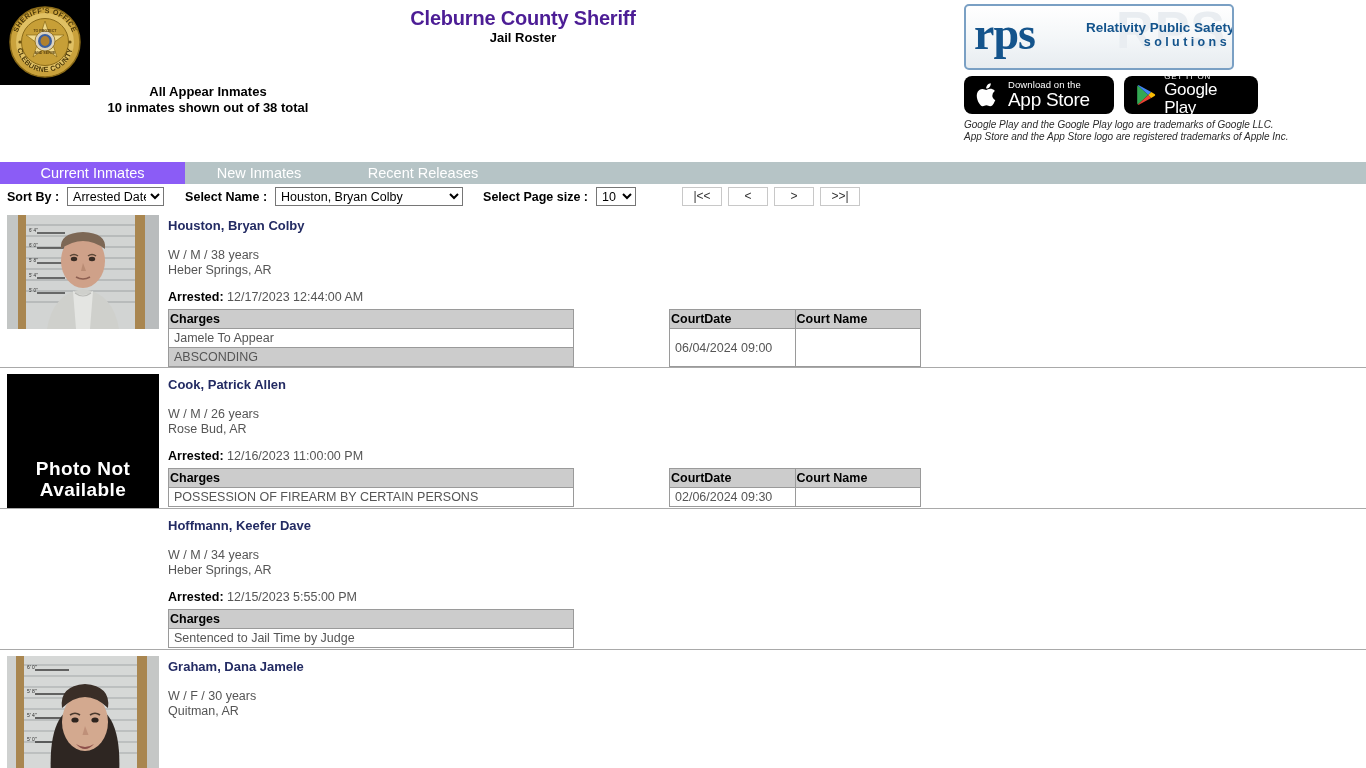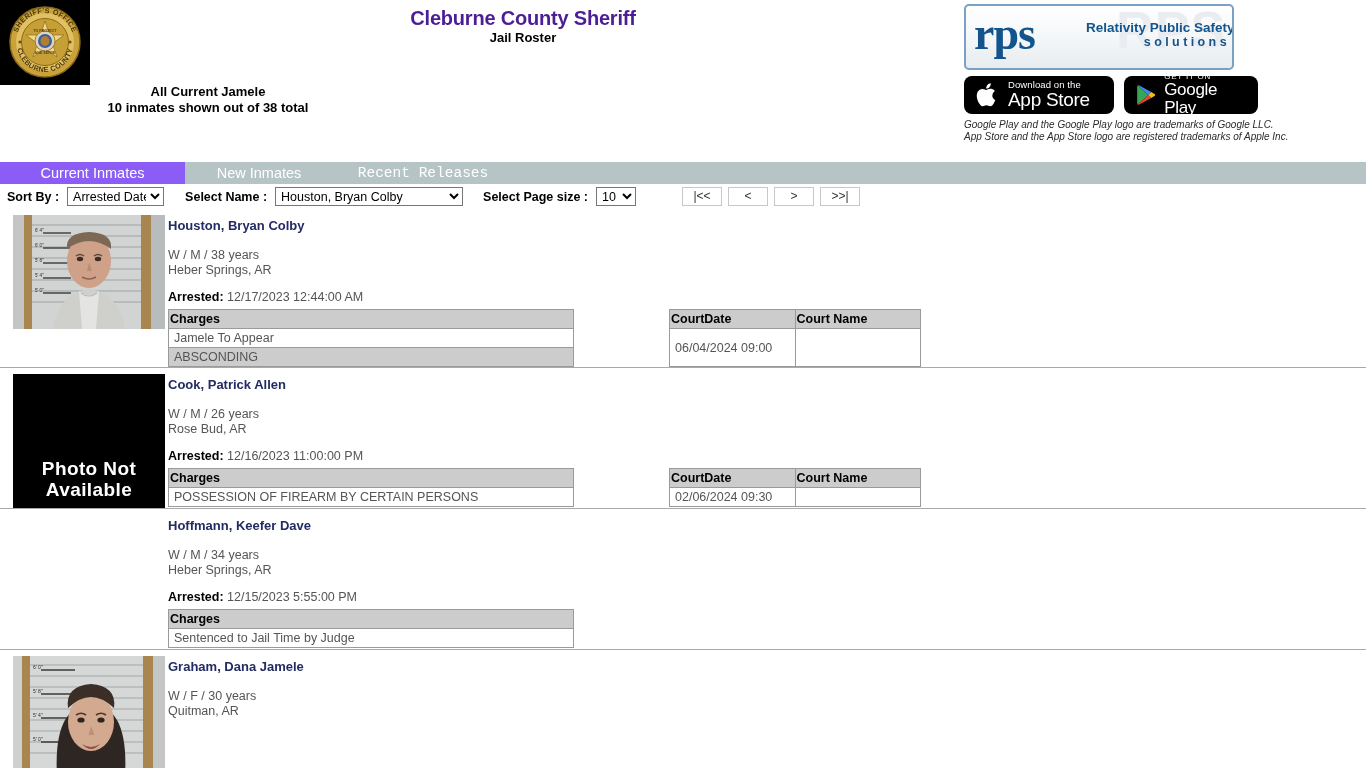--- a/index.html
+++ b/index.html
@@ -178,21 +178,21 @@
     line-height: 22px;
     color: #ffffff;
     font-size: 14.5px;
     text-align: center;
     cursor: pointer;
     white-space: nowrap;
   }
   .tab.active { background: #8b5cf6; }
   .tab-cur { width: 185px; }
   .tab-new { width: 148px; }
-  .tab-rel { width: 180px; font-family: Liberation Mono, monospace; }
+  .tab-rel { width: 180px; }
 
   
   .controls {
     height: 25px;
     display: flex;
     align-items: center;
     padding-left: 7px;
     gap: 4px;
     white-space: nowrap;
   }
@@ -235,21 +235,21 @@
   .record {
     display: flex;
     padding-top: 6px;
     position: relative;
   }
   .record + .record { border-top: 1px solid #a9a9a9; }
 
   .photo-col {
     width: 168px;
     flex: 0 0 168px;
-    padding-left: 13px;
+    padding-left: 7px;
   }
   .mug {
     width: 152px;
     height: 114px;
     display: block;
     background: #000;
   }
   .mug.tall { height: 120px; }
 
   .noimg {
@@ -363,21 +363,21 @@
       <text x="45" y="54" font-family="'Liberation Sans',sans-serif" font-size="3.6" font-weight="bold" fill="#5a4210" text-anchor="middle">AND SERVE</text>
     </svg>
   </div>
 
   <div class="title-block">
     <div class="main-title">Cleburne County Sheriff</div>
     <div class="sub-title">Jail Roster</div>
   </div>
 
   <div class="count-block">
-    <div class="count-line">All Current Jamele</div>
+    <div class="count-line">All Appear Inmates</div>
     <div class="count-line">10 inmates shown out of 38 total</div>
   </div>
 
   <div class="brand">
     <div class="rps-box">
       <div class="rps-ghost">RPS</div>
       <div class="rps-mark">rps</div>
       <div class="rps-words">
         <div class="rps-line1">Relativity Public Safety</div>
         <div class="rps-line2">solutions</div>

